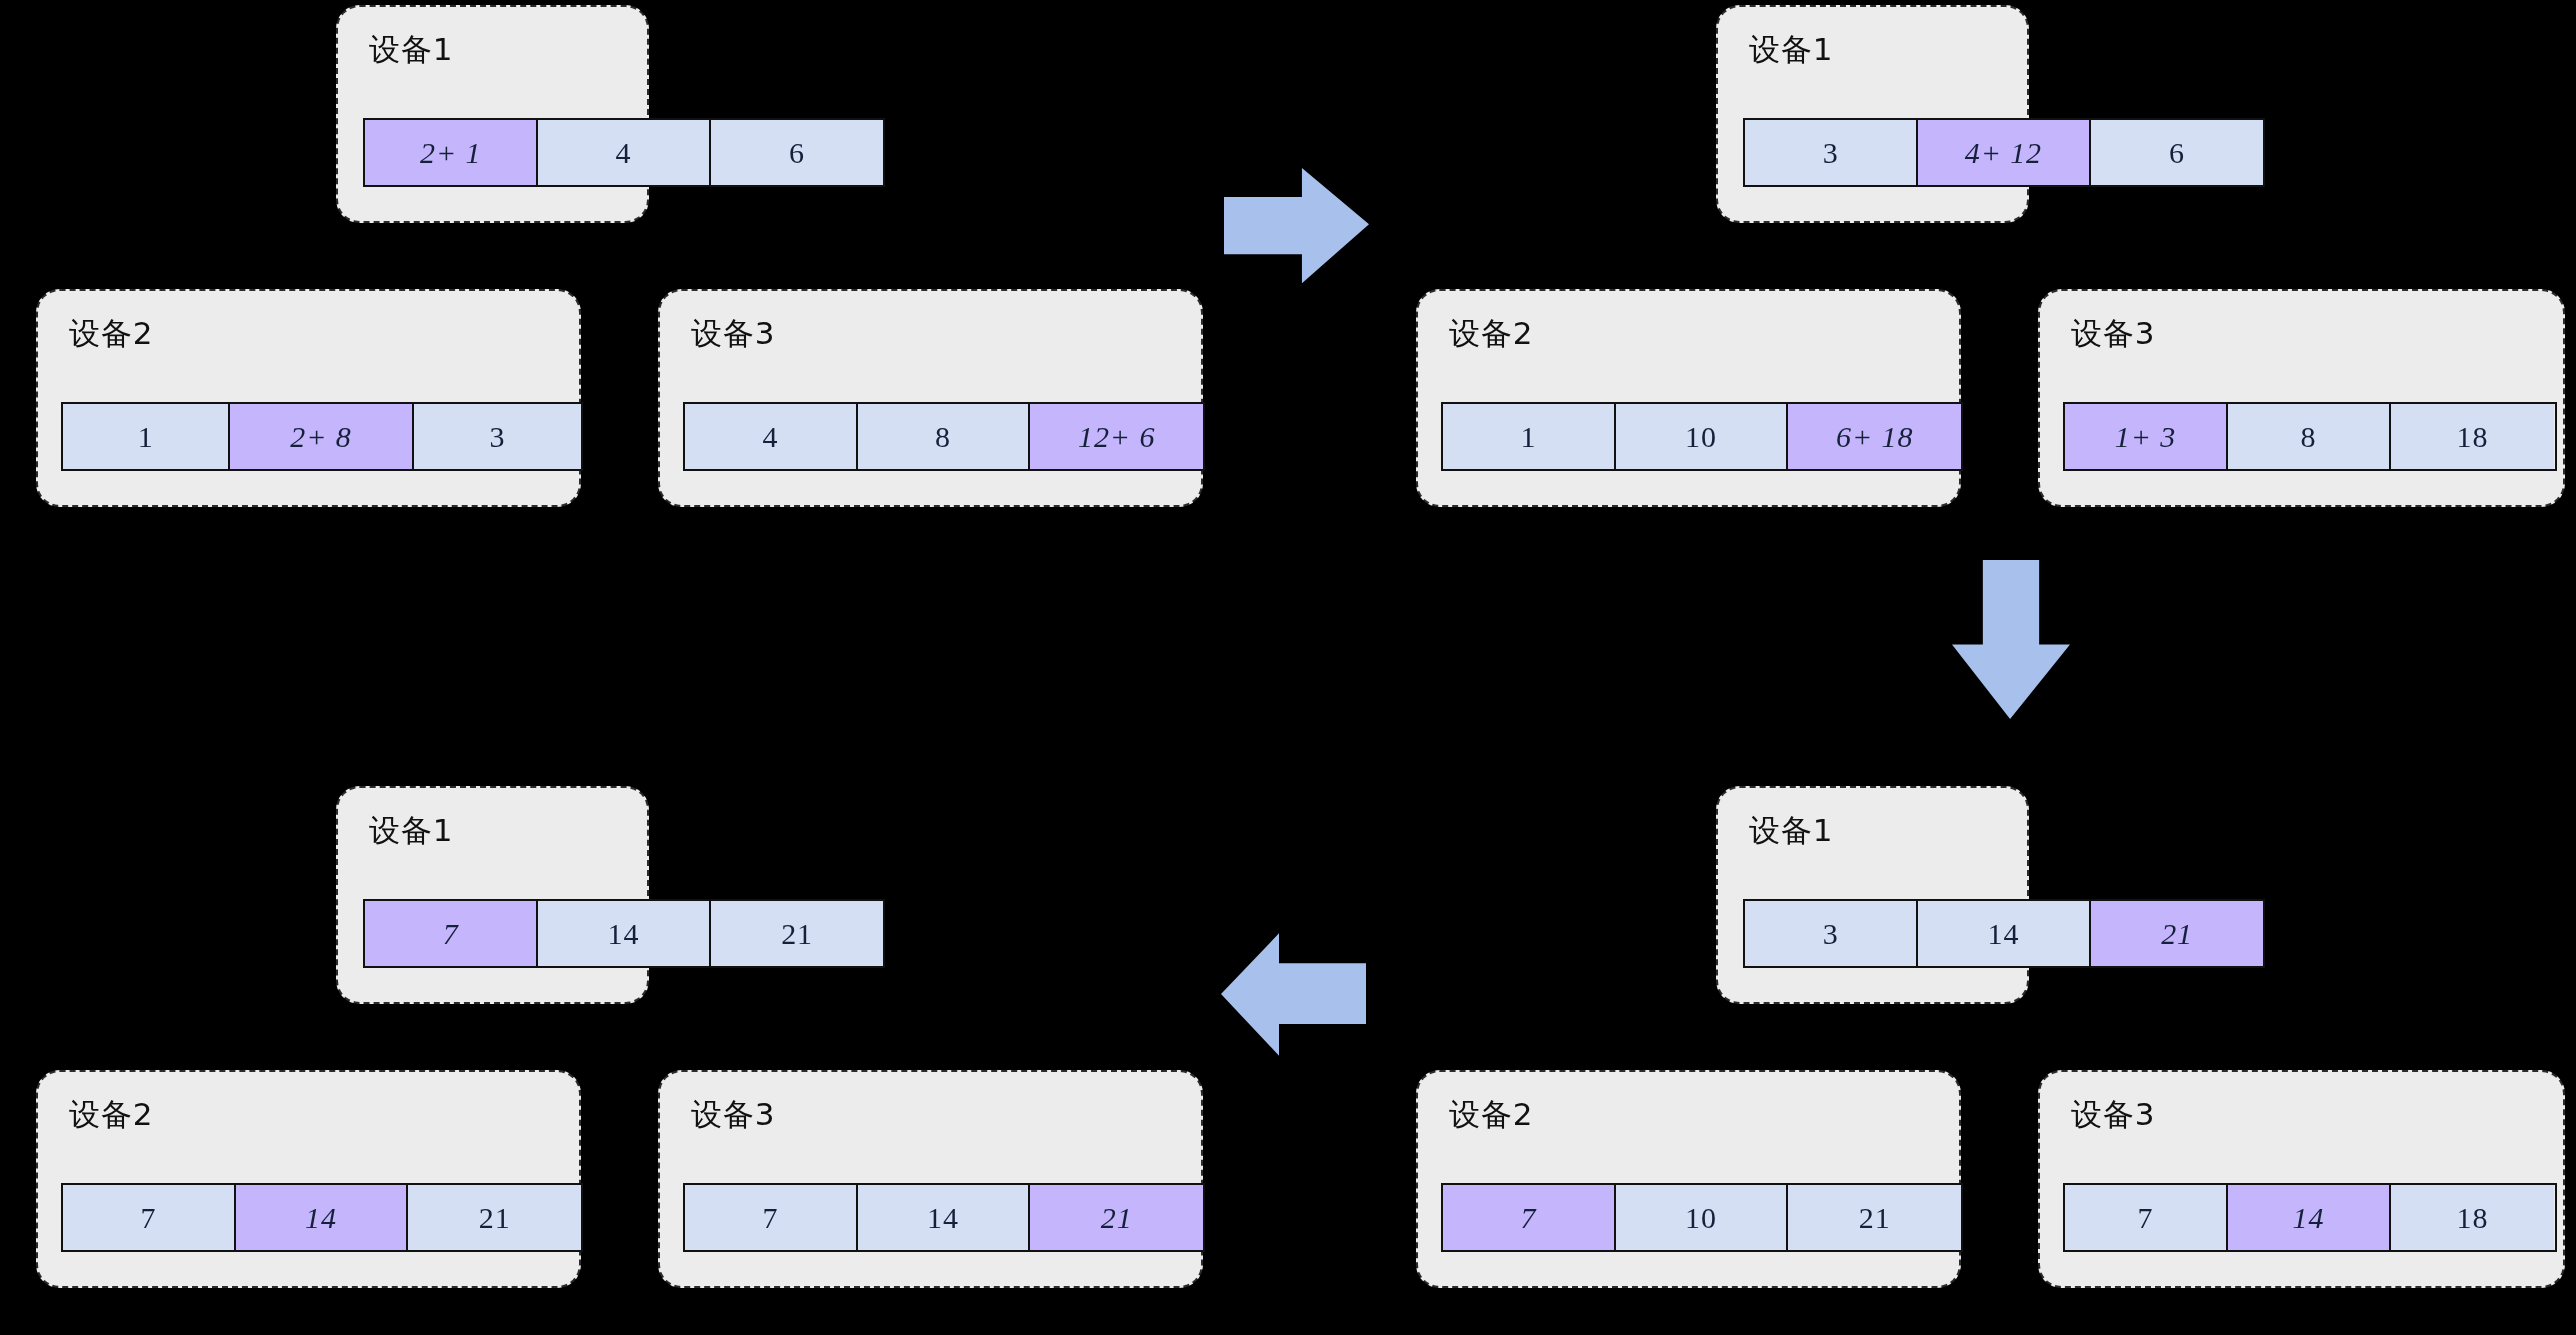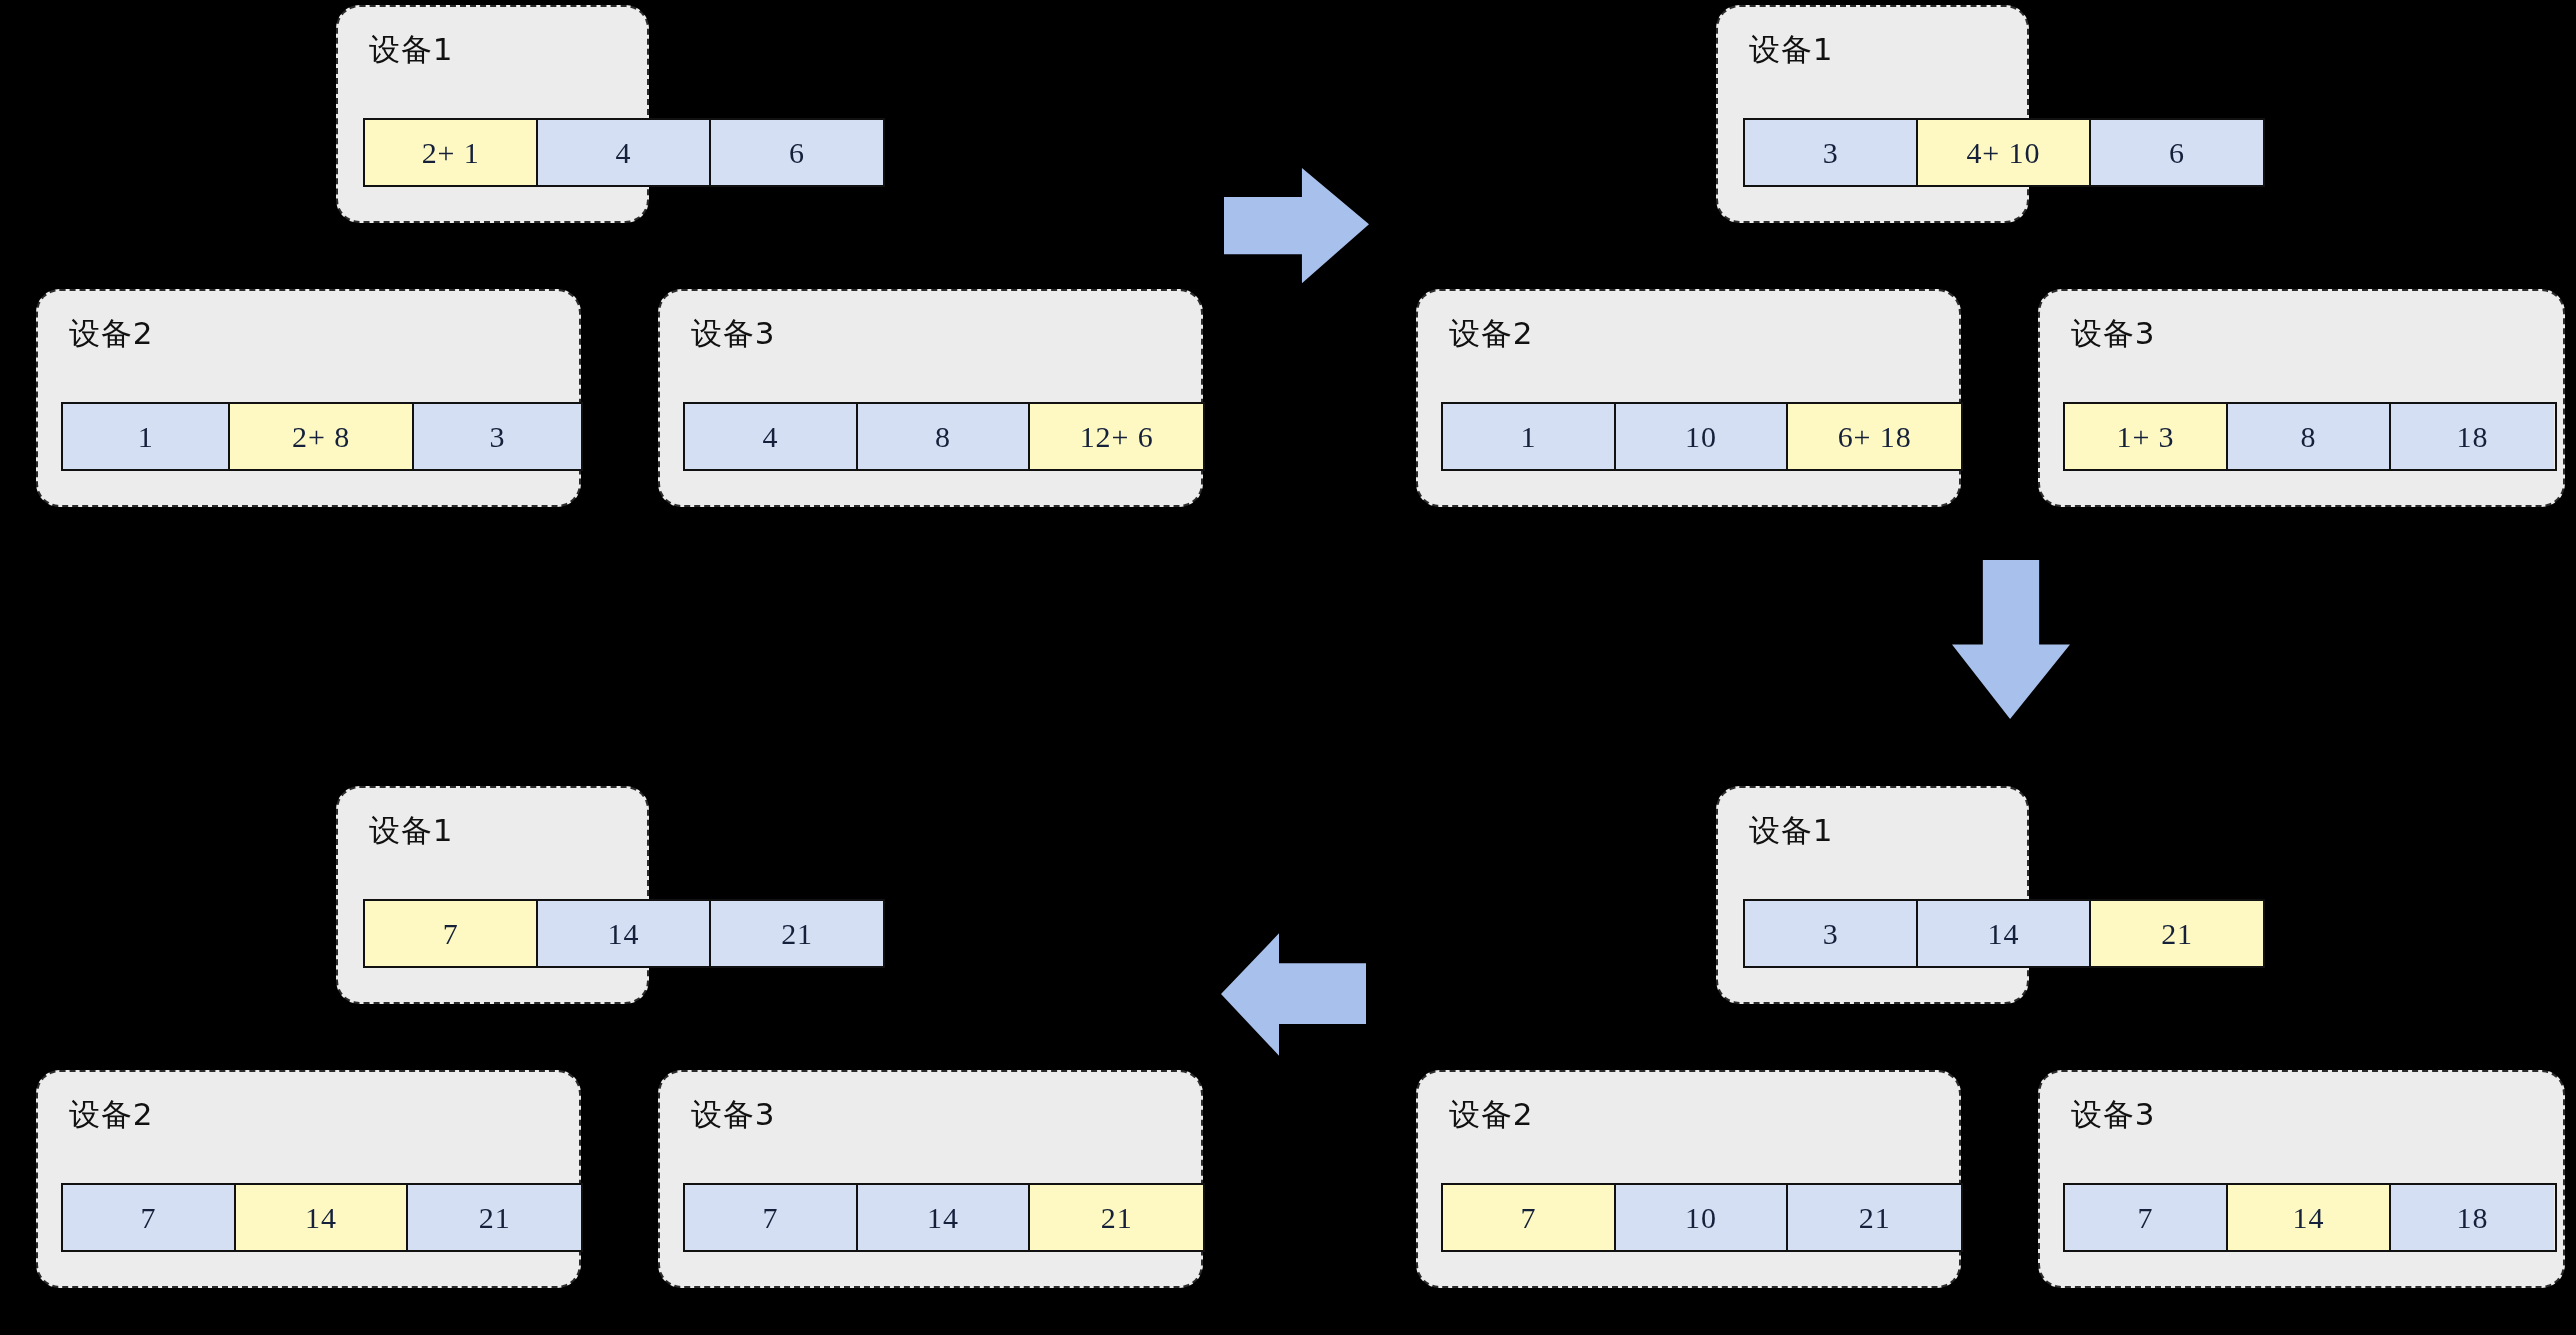--- a/index.html
+++ b/index.html
@@ -36,21 +36,21 @@
     box-sizing:border-box;
     display:flex;align-items:center;justify-content:center;
     font-size:30px;
     color:#15213a;
     border-right:2.7px solid #111;
     letter-spacing:0.9px;
     white-space:pre;
   }
   .cell:last-child{border-right:none;}
   .cell.blue{background:#d5dff4;}
-  .cell.green{background:#fef9c3;}
+  .cell.green{background:#c4b5fd;font-style:italic;}
 
   
   .blockarrow{position:absolute;}
   .blockarrow svg{display:block;}
 
   
   #links{position:absolute;left:0;top:0;width:2576px;height:1336px;pointer-events:none;}
 </style>
 </head>
 <body>
@@ -121,21 +121,21 @@
       <div class="cell blue" style="width:173px">4</div>
       <div class="cell blue" style="width:173px">8</div>
       <div class="cell green" style="width:173px">12+ 6</div>
     </div>
   </div>
 
   <div class="device" style="left:1716px;top:5.4px;width:313px;height:218px;">
     <div class="device-title">设备1</div>
     <div class="cells" style="left:25.4px;top:111px;width:518px;height:65px;">
       <div class="cell blue" style="width:173px">3</div>
-      <div class="cell green" style="width:173px">4+ 10</div>
+      <div class="cell green" style="width:173px">4+ 12</div>
       <div class="cell blue" style="width:173px">6</div>
     </div>
   </div>
 
   <div class="device" style="left:1416px;top:289px;width:545px;height:218px;">
     <div class="device-title">设备2</div>
     <div class="cells" style="left:23px;top:111px;width:518px;height:65px;">
       <div class="cell blue" style="width:173px">1</div>
       <div class="cell blue" style="width:173px">10</div>
       <div class="cell green" style="width:173px">6+ 18</div>

